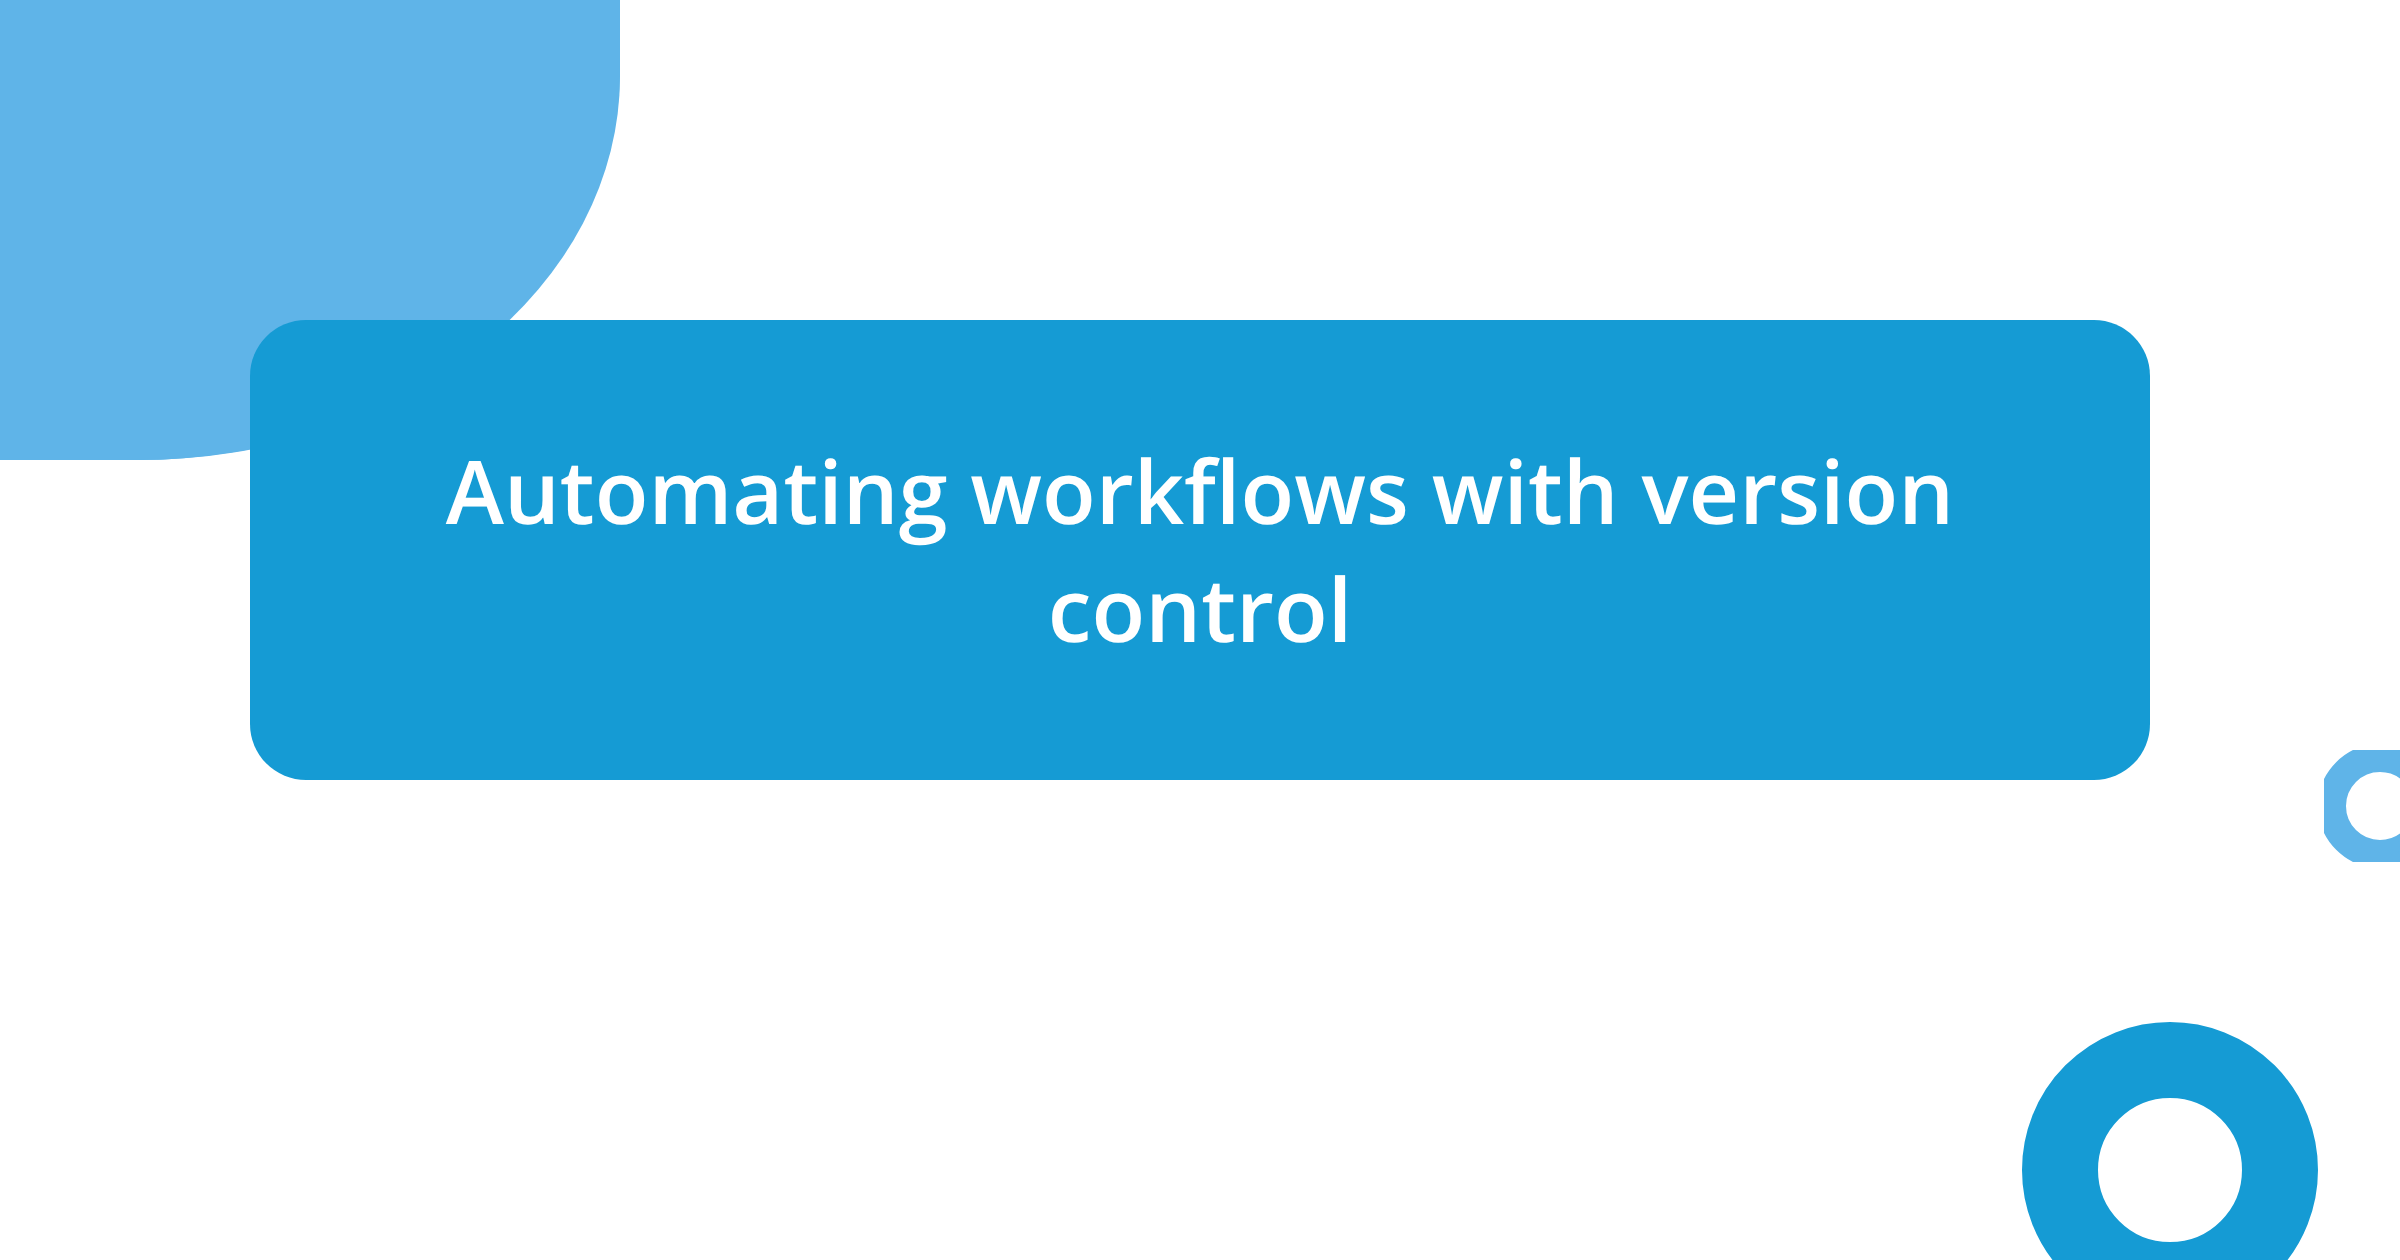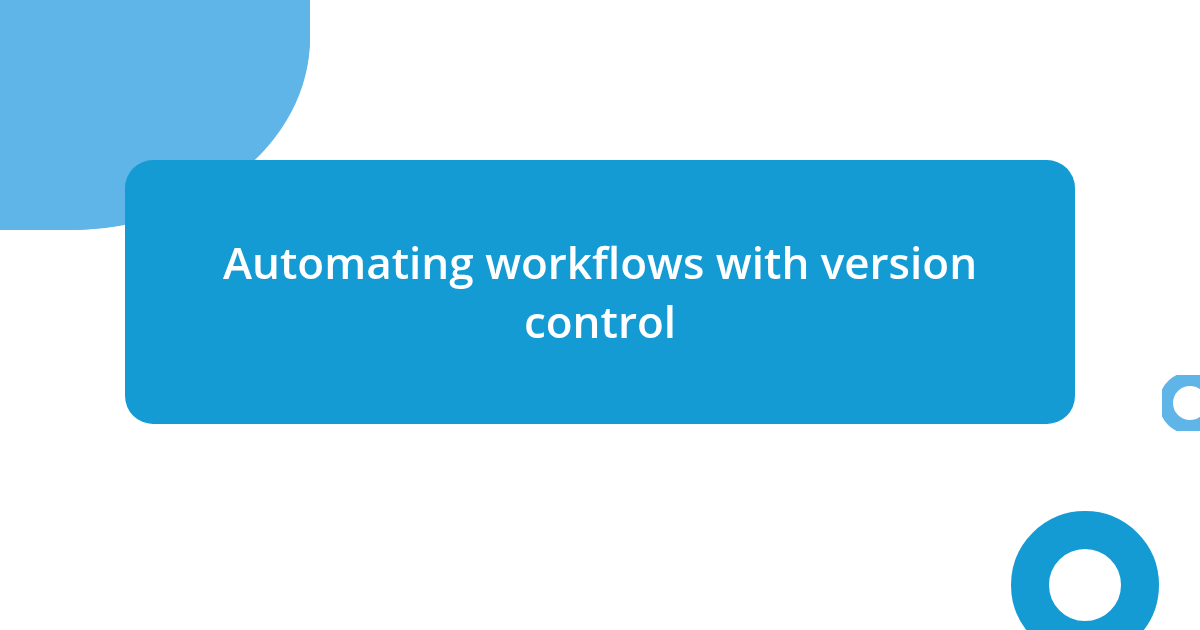--- a/index.html
+++ b/index.html
@@ -24,21 +24,21 @@
     }
     .corner-shape svg {
       width: 100%;
       height: 100%;
     }
     .title-card {
       position: absolute;
       top: 160px;
       left: 125px;
       width: 950px;
-      height: 264px;
+      height: 230px;
       background: #159bd4;
       border-radius: 28px;
       display: flex;
       align-items: center;
       justify-content: center;
       padding: 40px 60px;
     }
     .title-text {
       color: #ffffff;
       font-size: 44px;

